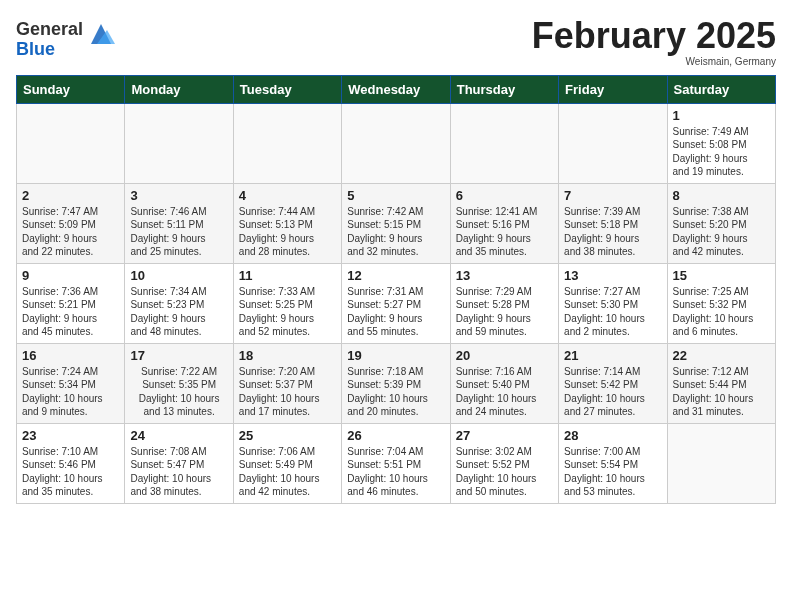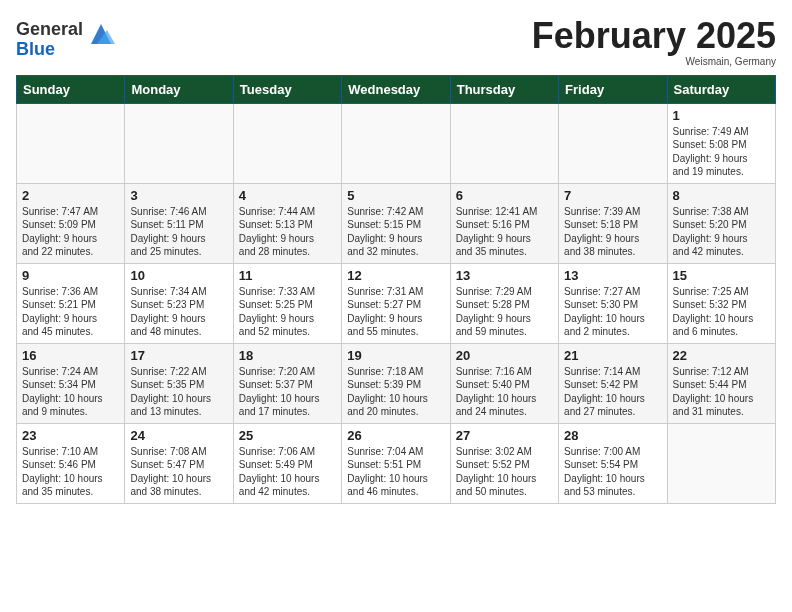--- a/index.html
+++ b/index.html
@@ -242,21 +242,21 @@
       <tr class="row-shaded">
         <td>
           <span class="day-number">16</span>
           <div class="day-info" style="white-space: pre-line;">Sunrise: 7:24 AM
 Sunset: 5:34 PM
 Daylight: 10 hours
 and 9 minutes.</div>
         </td>
         <td>
           <span class="day-number">17</span>
-          <div class="day-info" style="white-space: pre-line;">Sunrise: 7:22 AM
+          <div class="day-info" style="white-space: pre-line; text-align: center;">Sunrise: 7:22 AM
 Sunset: 5:35 PM
 Daylight: 10 hours
 and 13 minutes.</div>
         </td>
         <td>
           <span class="day-number">18</span>
           <div class="day-info" style="white-space: pre-line;">Sunrise: 7:20 AM
 Sunset: 5:37 PM
 Daylight: 10 hours
 and 17 minutes.</div>

